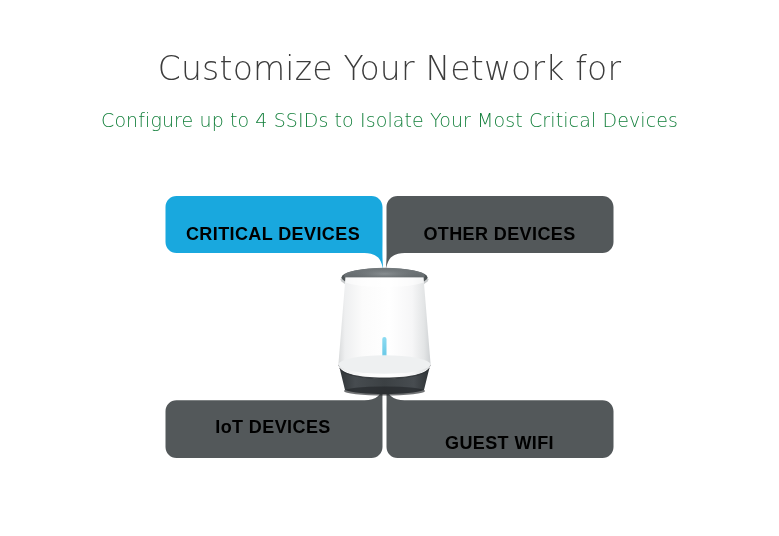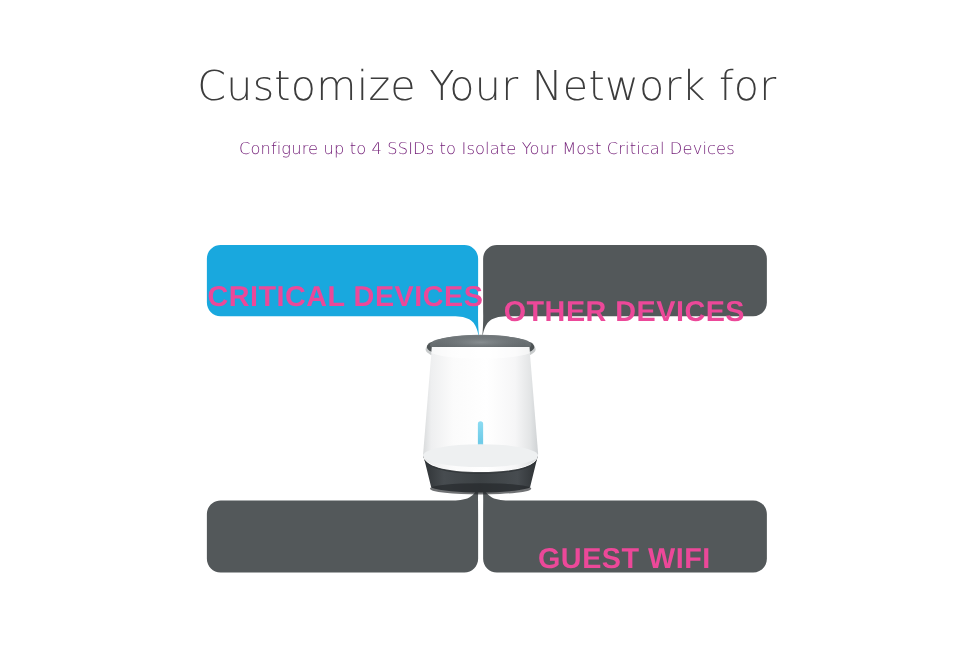--- a/index.html
+++ b/index.html
@@ -37,24 +37,24 @@
     font-weight: 300;
     font-size: 33px;
     line-height: 41px;
     letter-spacing: 0.2px;
     color: #3c3c3c;
     white-space: nowrap;
   }
   .subtitle {
     font-family: "DejaVu Sans", sans-serif;
     font-weight: 300;
-    font-size: 13px;
+    font-size: 19px;
     line-height: 26px;
     letter-spacing: 0.1px;
-    color: #701a75;
+    color: #15803d;
     margin-top: 18px;
     white-space: nowrap;
   }
 
   
   #diagram {
     position: absolute;
     left: 0;
     top: 0;
     width: 779px;
@@ -62,28 +62,28 @@
   }
   #diagram svg {
     display: block;
   }
 
   
   .box-label {
     position: absolute;
     font-family: "Liberation Sans", sans-serif;
     font-weight: bold;
-    font-size: 23px;
+    font-size: 18px;
     letter-spacing: 0.4px;
-    color: #ec4899;
+    color: #000000;
     white-space: nowrap;
     text-align: center;
   }
   .lbl-critical { left: 166px; top: 224px; width: 214px; }
-  .lbl-other    { left: 390px; top: 236px; width: 219px; }
+  .lbl-other    { left: 390px; top: 224px; width: 219px; }
   .lbl-iot      { left: 166px; top: 417px; width: 214px; }
   .lbl-guest    { left: 390px; top: 433px; width: 219px; }
 </style>
 </head>
 <body>
 
 <div id="stage">
 
   <div class="headings">
     <div class="title-line">Customize Your Network for</div>
@@ -230,16 +230,17 @@
 
       <g>
         <path d="M382.5,392.2 C 381.0,396.5 379.0,398.8 374.0,400.3
                  L 364.5,400.3 C 370.0,400.1 374.8,399.2 378.2,396.0
                  C 380.3,393.9 381.6,392.5 382.5,392.2 Z" fill="#53585a" opacity="0"></path>
       </g>
     </svg>
 
     <div class="box-label lbl-critical">CRITICAL DEVICES</div>
     <div class="box-label lbl-other">OTHER DEVICES</div>
+    <div class="box-label lbl-iot">IoT DEVICES</div>
     <div class="box-label lbl-guest">GUEST WIFI</div>
   </div>
 
 </div>
 
 </body></html>

